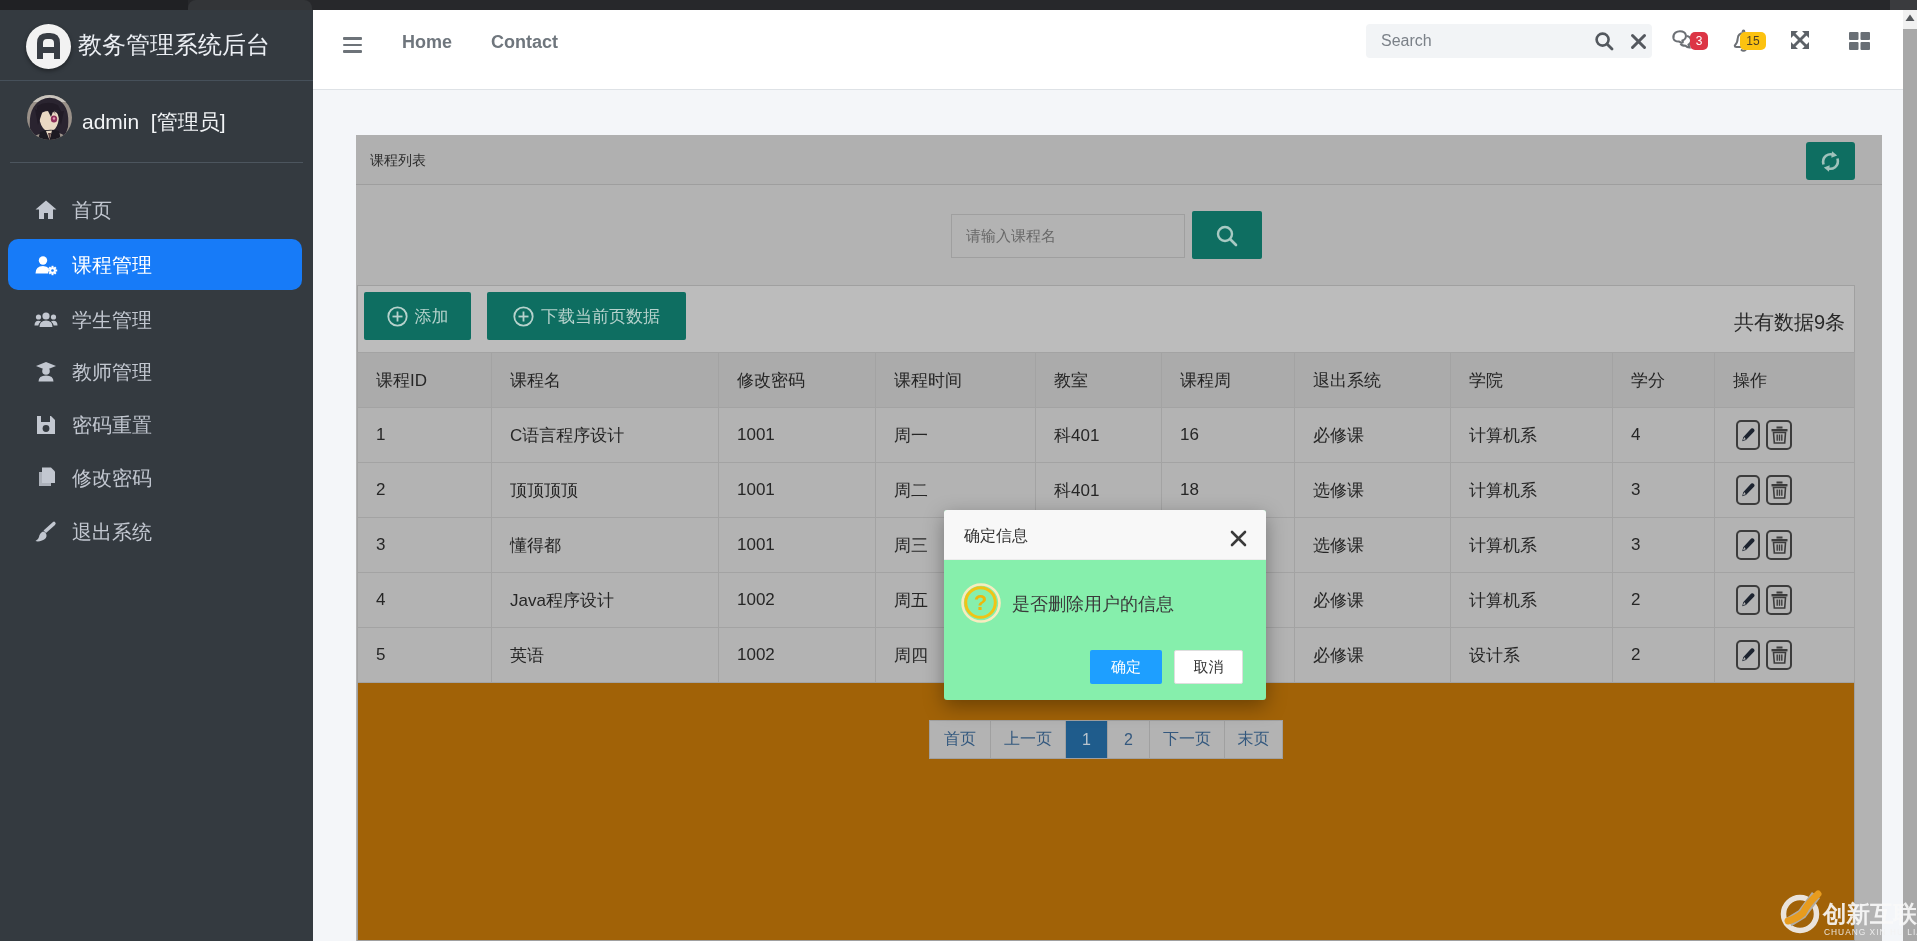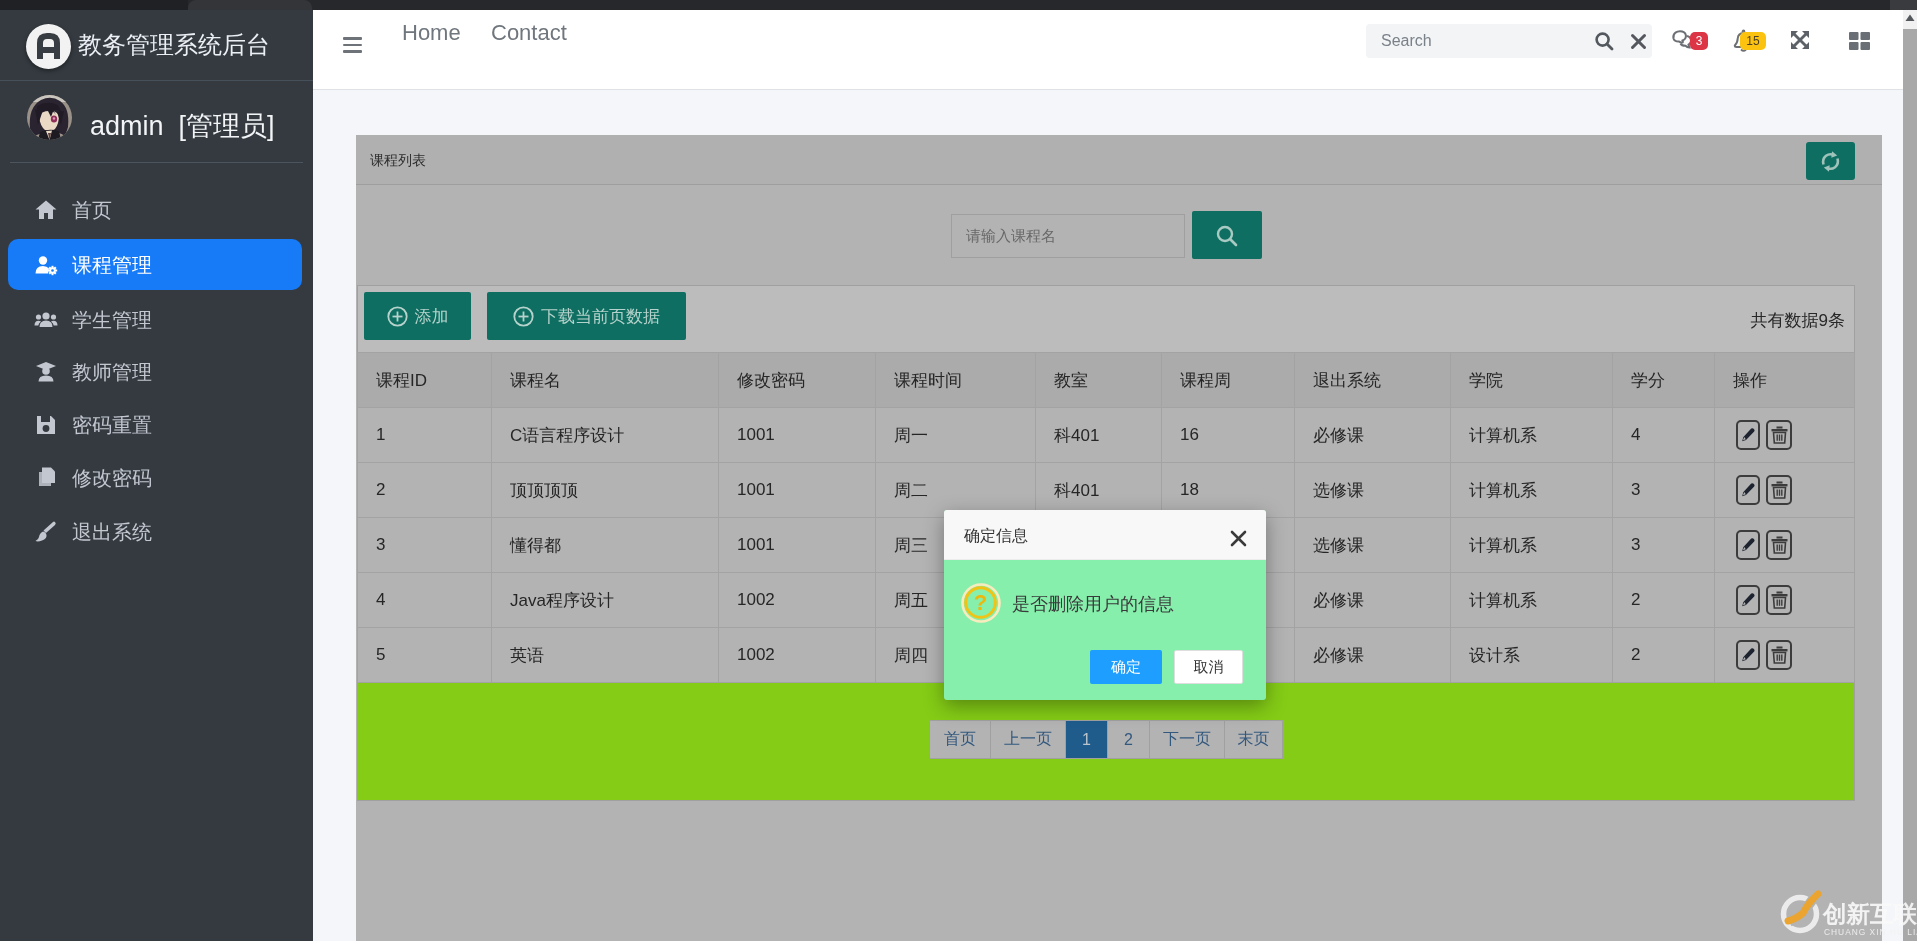--- a/index.html
+++ b/index.html
@@ -13,33 +13,33 @@
   #topstrip .seg2 { position:absolute; left:188px; top:0; width:124px; height:10px; background:#333538; border-radius:8px 8px 0 0; }
   #topstrip .seg3 { position:absolute; left:1890px; top:0; width:27px; height:10px; background:#3a3b3e; }
 
   
   #sidebar { left:0; top:10px; width:313px; height:931px; background:#343a40;text-decoration:underline; }
   #brand { position:absolute; left:0; top:0; width:313px; height:71px; border-bottom:1px solid #46505a; }
   #brandlogo { position:absolute; left:26px; top:14px; width:45px; height:45px; border-radius:50%; background:#f2f2f2; box-shadow:0 2px 4px rgba(0,0,0,.4); }
   #brandtitle { position:absolute; left:78px; top:19px; font-size:24px; color:#eceff4; font-weight:300; letter-spacing:0px; }
   #userpanel { position:absolute; left:0; top:72px; width:313px; height:80px; }
   #avatar { position:absolute; left:27px; top:13px; width:45px; height:45px; border-radius:50%; overflow:hidden; }
-  #username { position:absolute; left:90px; top:26px; font-size:27px; color:#f2f4f6; }
+  #username { position:absolute; left:82px; top:26px; font-size:21px; color:#f2f4f6; }
   #userdivider { position:absolute; left:10px; top:152px; width:293px; height:0; border-bottom:1px solid #4c555e; }
 
   .navitem { position:absolute; left:8px; width:294px; height:44px; color:#c2c7d0; }
   .navitem .ic { position:absolute; left:26px; top:50%; transform:translateY(-50%); width:24px; height:24px; }
   .navitem .tx { position:absolute; left:64px; top:50%; transform:translateY(-50%); font-size:20px; }
   .navitem.active { background:#177bf8; border-radius:10px; color:#ffffff; height:51px; }
 
   
   #navbar { left:313px; top:10px; width:1604px; height:80px; background:#ffffff; border-bottom:1px solid #dee2e6; }
   #hamburger { position:absolute; left:30px; top:27px; width:19px; height:16px; }
   #hamburger div { height:2.6px; background:#6d7379; margin-bottom:4px; border-radius:1px; }
-  .navlink { position:absolute; top:10px; font-size:22px; color:#6f767d; }
+  .navlink { position:absolute; top:22px; font-size:18px; color:#6f767d;font-weight:bold; }
   #searchbox { position:absolute; left:1053px; top:14px; width:286px; height:34px; background:#f2f4f6; border-radius:4px; }
   #searchbox .ph { position:absolute; left:15px; top:8px; font-size:16px; color:#7b8188; }
   .badge { position:absolute; height:18px; border-radius:5px; font-size:12px; text-align:center; line-height:18px; }
   .badge.red { width:18px; background:#dc3545; color:#fff; }
   .badge.yellow { width:26px; background:#fcc210; color:#4e4027; }
 
   
   #content { left:313px; top:90px; width:1590px; height:851px; background:#f4f6f9; }
 
   
@@ -49,25 +49,25 @@
   #cardhead { position:absolute; left:0; top:0; width:1526px; height:50px; background:#b0b0b0; border-bottom:1px solid #9e9e9e; }
   #cardhead .t { position:absolute; left:14px; top:17px; font-size:14px; color:#2e2e2e; }
   #refreshbtn { position:absolute; left:1450px; top:7px; width:49px; height:38px; background:#0e6e61; border-radius:3px; }
 
   
   #searchinput { position:absolute; left:595px; top:79px; width:234px; height:44px; background:#b3b3b3; border:1px solid #9f9f9f; }
   #searchinput .ph { position:absolute; left:14px; top:12px; font-size:15px; color:#686868; }
   #searchbtn { position:absolute; left:836px; top:76px; width:70px; height:48px; background:#0e6e61; border-radius:2px; }
 
   
-  #tablebox { position:absolute; left:1px; top:150px; width:1498px; height:516px; border:1px solid #a0a0a0; background:#84cc16; }
+  #tablebox { position:absolute; left:1px; top:150px; width:1498px; height:656px; border:1px solid #a0a0a0; background:#a16207; }
   #toolbar { position:absolute; left:0; top:0; width:1496px; height:66px; background:#bcbcbc; }
   .tealbtn { position:absolute; top:6px; height:48px; background:#0e6e61; border-radius:2px; color:#b6d2cc; font-size:17px; display:flex; align-items:center; justify-content:center; }
   .tealbtn .plus { margin-right:7px; }
-  #counttext { position:absolute; right:9px; top:23px; font-size:17px; color:#282828; }
+  #counttext { position:absolute; right:9px; top:23px; font-size:20px; color:#282828; }
   .opbtns { display:flex; gap:6px; margin-left:3px; }
   .opbtn { width:24px; height:30px; border:2px solid #3c3c3c; border-radius:5px; display:flex; align-items:center; justify-content:center; }
 
   table.grid { position:absolute; left:-1px; top:66px; border-collapse:collapse; table-layout:fixed; width:1497px; }
   table.grid th, table.grid td { border:1px solid #a3a3a3; font-weight:normal; text-align:left; font-size:17px; color:#262626; padding:0 0 0 18px; }
   table.grid th { height:55px; background:#ababab; }
   table.grid td { height:55px; background:#b3b3b3; }
 
   
   #pager { position:absolute; left:571px; top:434px; height:39px; display:flex; }

